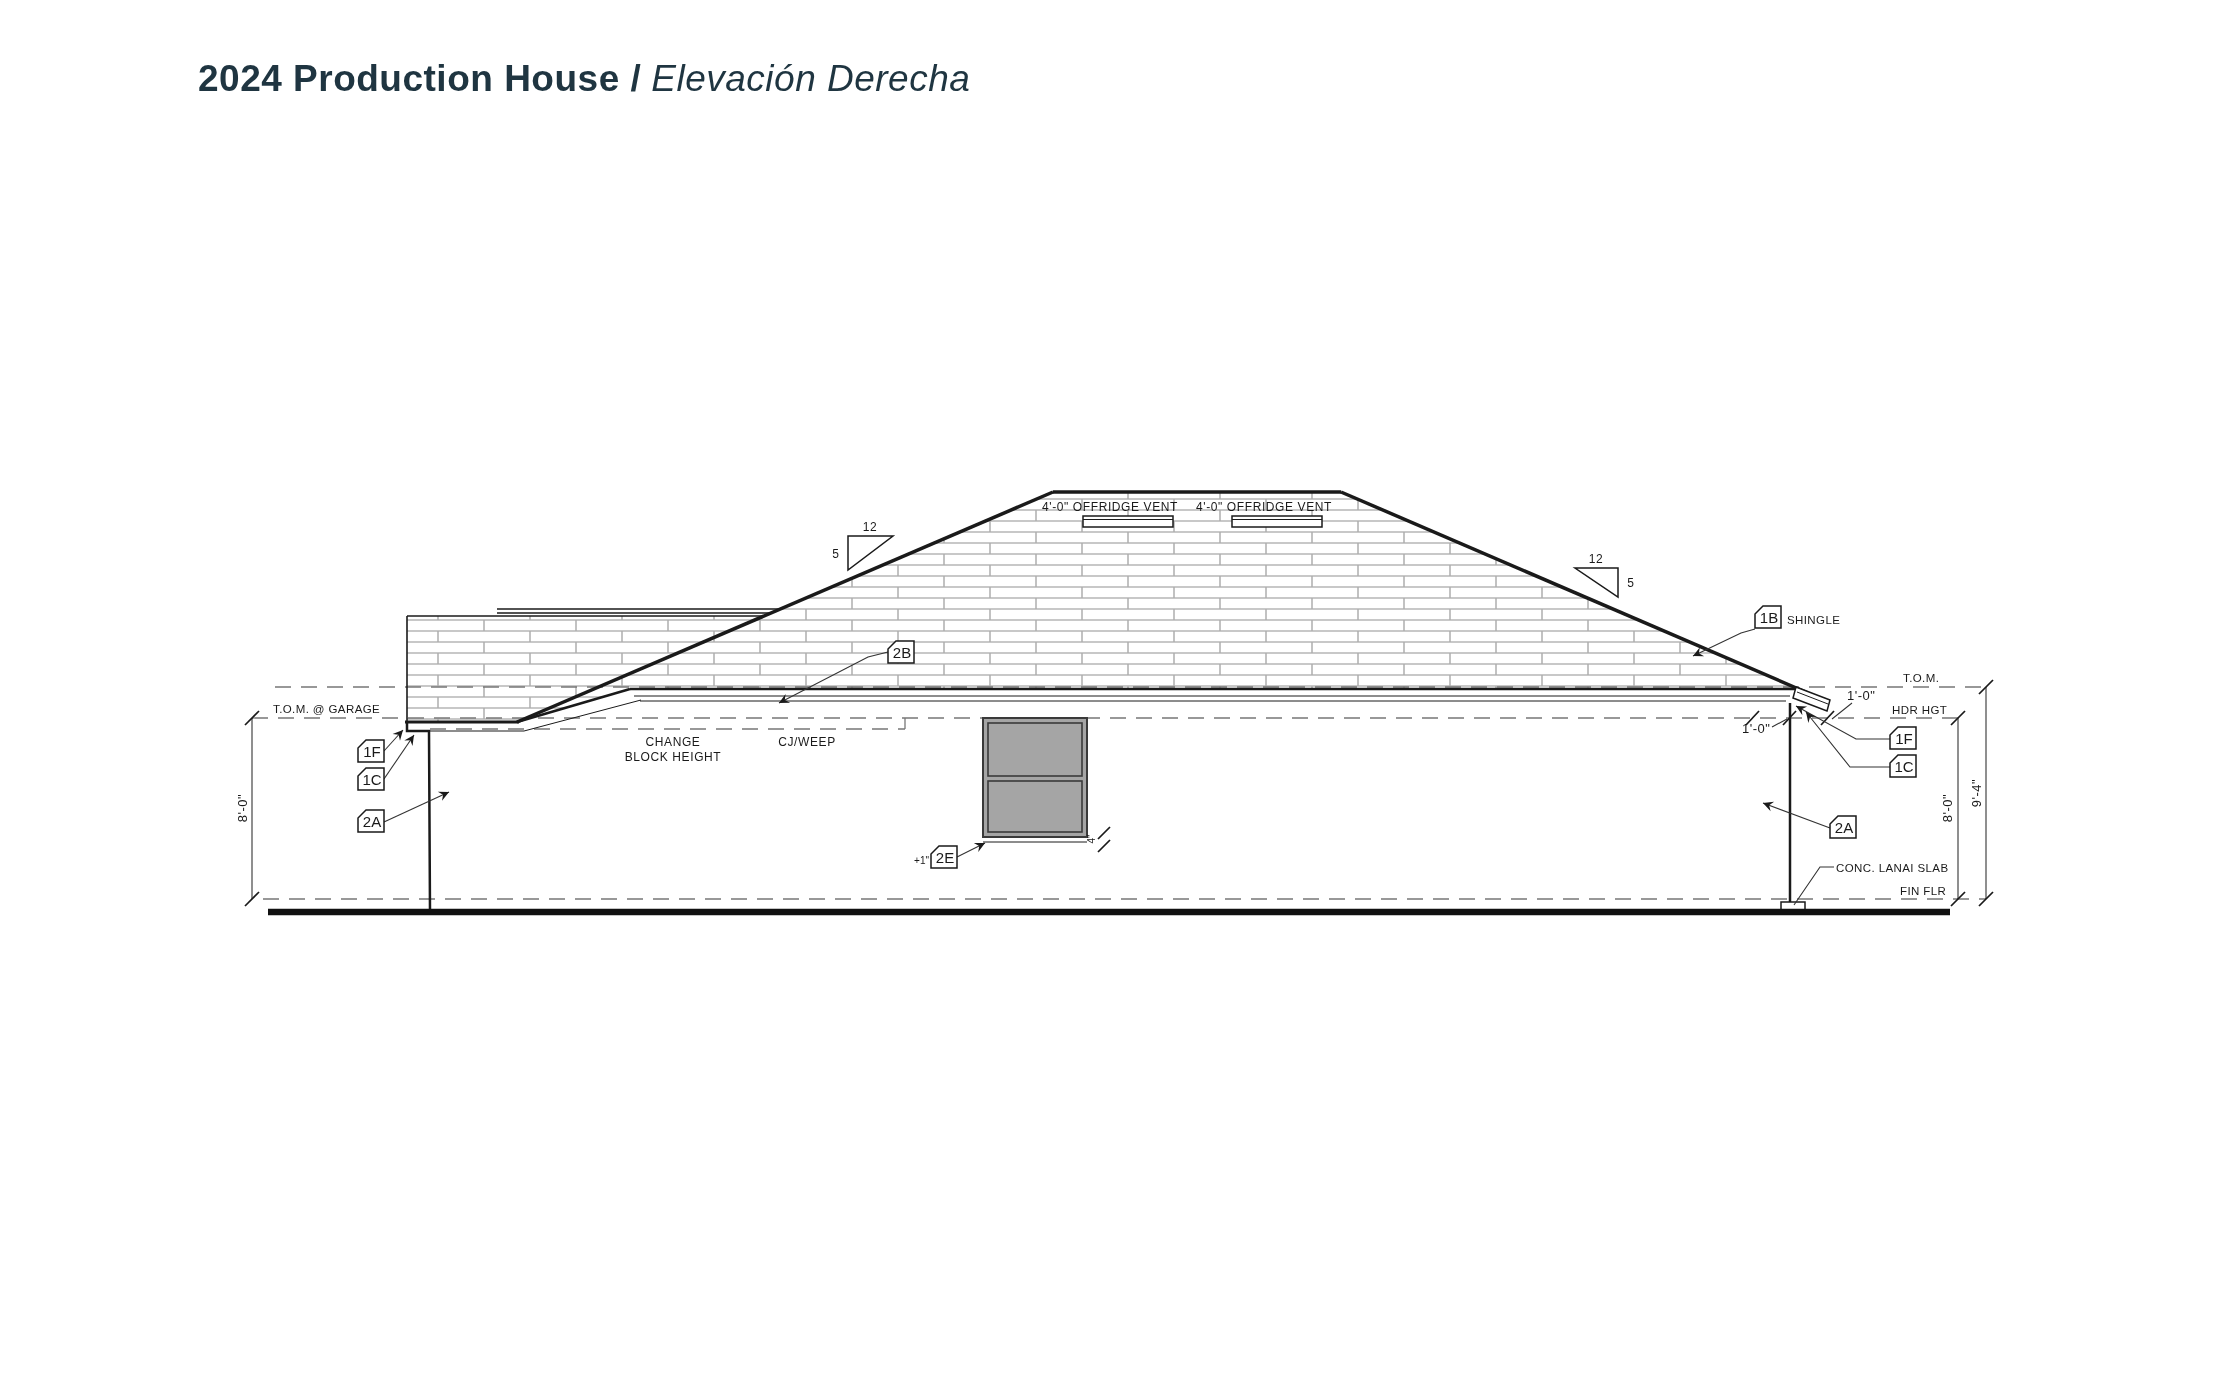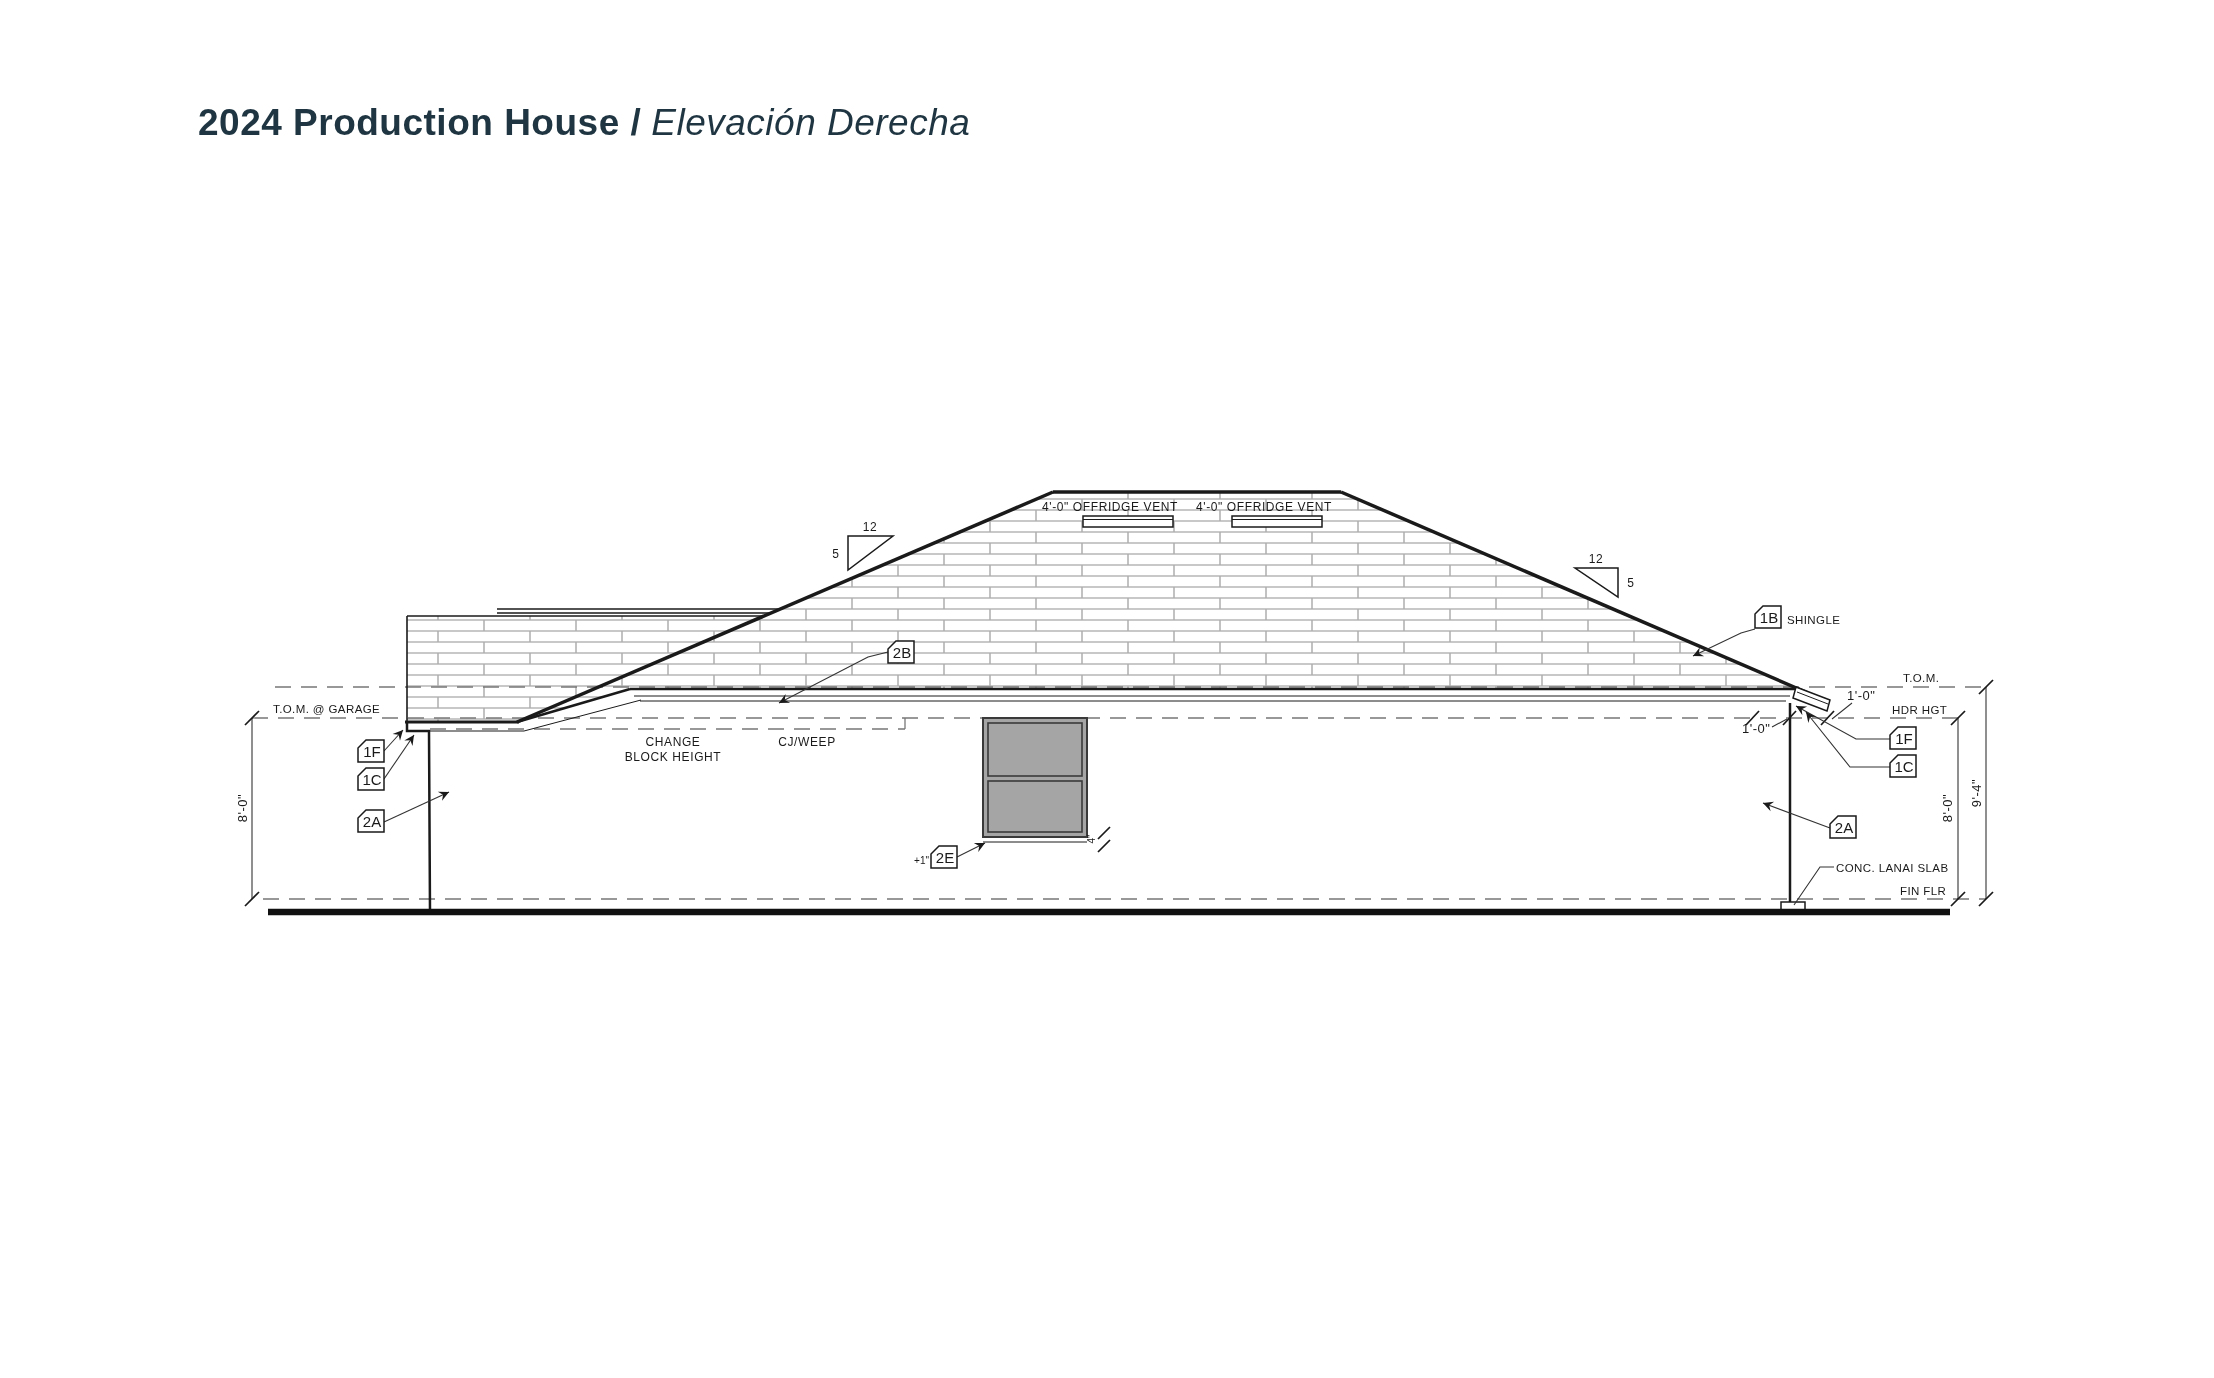--- a/index.html
+++ b/index.html
@@ -1,19 +1,19 @@
 <!DOCTYPE html>
 <html><head>
 <meta charset="utf-8">
 <style>
   html,body{margin:0;padding:0;background:#fff;}
   body{width:2214px;height:1378px;position:relative;overflow:hidden;
        font-family:"Liberation Sans",sans-serif;}
   .sheet-title{position:absolute;left:198px;top:58px;white-space:nowrap;
-       font-size:37px;letter-spacing:.5px;color:#1f3541;margin-top:44px;}
+       font-size:37px;letter-spacing:.5px;color:#1f3541;}
   .sheet-title .bold{font-weight:bold;}
   .sheet-title .italic{font-style:italic;font-weight:400;margin-left:10px;}
   svg{position:absolute;left:0;top:0;}
   text{fill:#1a1a1a;font-family:"Liberation Sans",sans-serif;}
   .ann{font-size:11.5px;letter-spacing:.4px;}
   .annc{font-size:12px;letter-spacing:.6px;}
   .key{font-size:15px;}
   .dim{font-size:13px;letter-spacing:.5px;}
   .sm{font-size:10px;}
   .ln{stroke:#1a1a1a;fill:none;}

